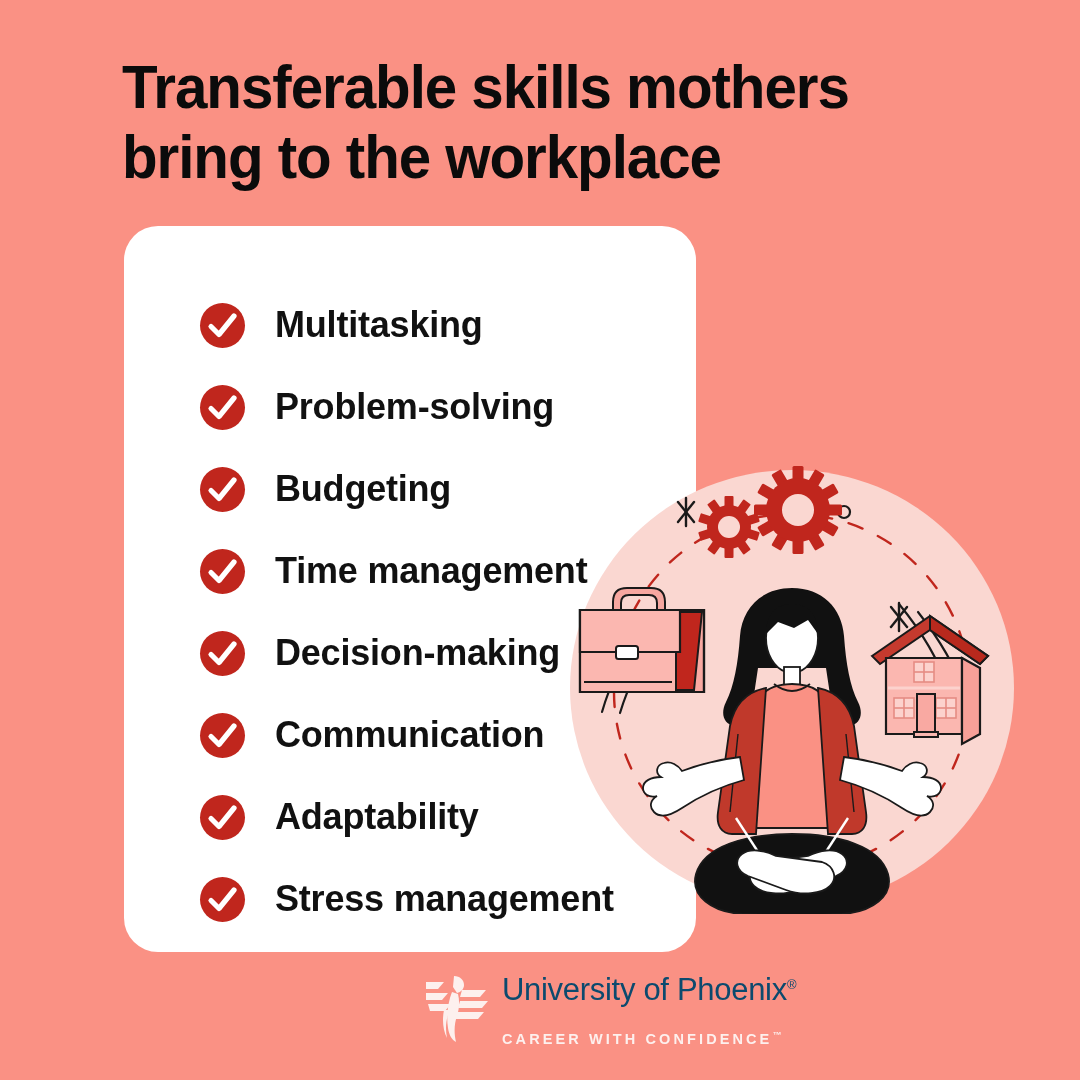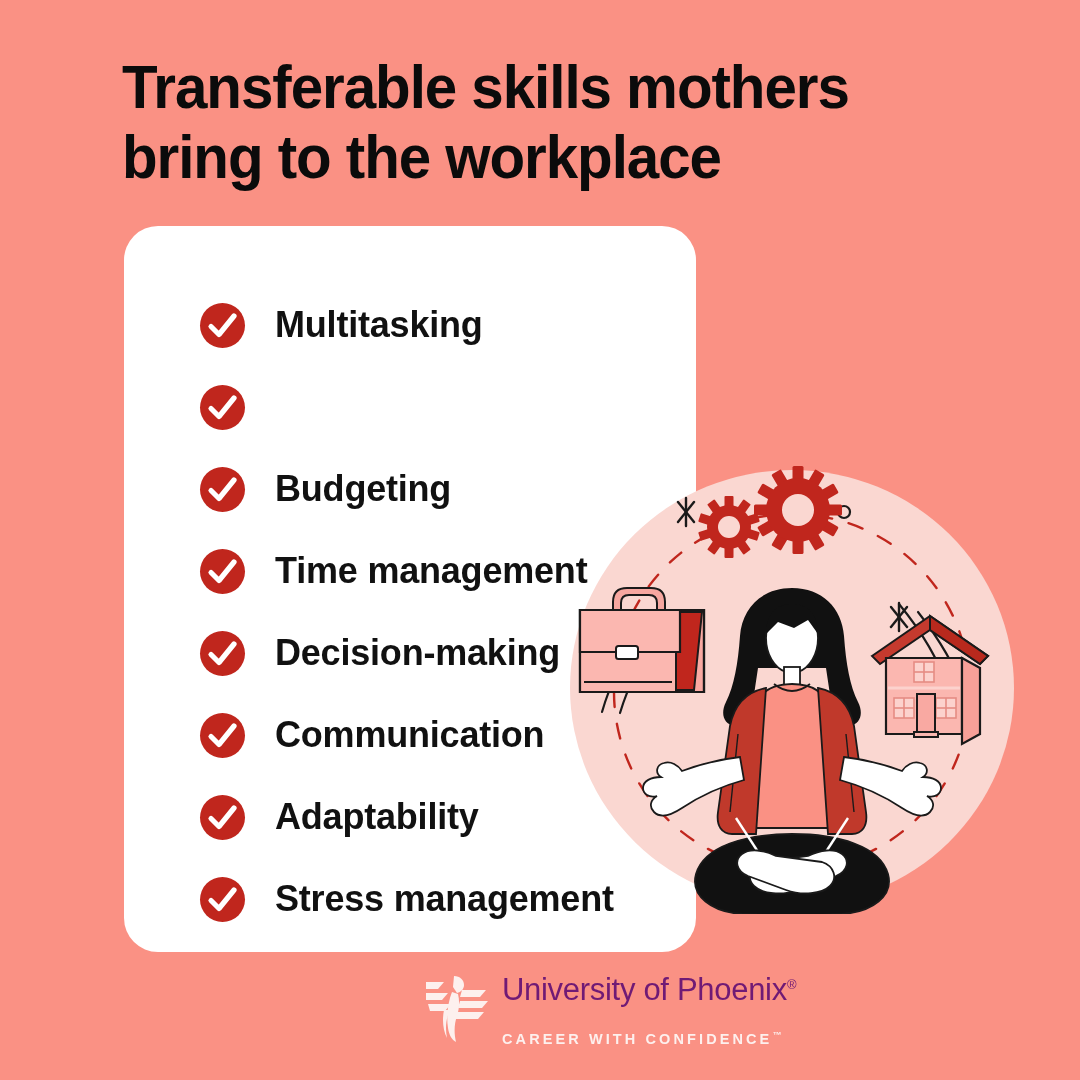--- a/index.html
+++ b/index.html
@@ -59,21 +59,21 @@
   .illo svg{display:block;}
 
   
   .logo{
     position:absolute;left:424px;top:972px;
     display:flex;align-items:center;z-index:5;
   }
   .logo-mark{flex:0 0 auto;margin-right:12px;}
   .logo-text{display:flex;flex-direction:column;justify-content:center;}
   .logo-name{
-    font-size:31px;font-weight:400;color:#701a75;
+    font-size:31px;font-weight:400;color:#0c4a6e;
     letter-spacing:-.3px;line-height:1;
     font-family:"Liberation Sans",sans-serif;
   }
   .logo-name .reg{font-size:13px;vertical-align:super;}
   .logo-tag{
     font-size:14.5px;font-weight:700;color:#fdf0ee;
     letter-spacing:3.1px;line-height:1;margin-top:26px;
     font-family:"Liberation Sans",sans-serif;
   }
   .logo-tag .tm{font-size:9px;vertical-align:super;letter-spacing:0;}
@@ -318,20 +318,21 @@
       </span>
       <span class="item-label">Multitasking</span>
     </div>
 
     <div class="item">
       <span class="badge">
         <svg width="45" height="45" viewBox="0 0 45 45" xmlns="http://www.w3.org/2000/svg">
           <path d="M11 23.5 L19 31.5 L34 13" fill="none" stroke="#ffffff" stroke-width="5.2" stroke-linecap="round" stroke-linejoin="round"></path>
         </svg>
       </span>
+      <span class="item-label">Problem-solving</span>
     </div>
 
     <div class="item">
       <span class="badge">
         <svg width="45" height="45" viewBox="0 0 45 45" xmlns="http://www.w3.org/2000/svg">
           <path d="M11 23.5 L19 31.5 L34 13" fill="none" stroke="#ffffff" stroke-width="5.2" stroke-linecap="round" stroke-linejoin="round"></path>
         </svg>
       </span>
       <span class="item-label">Budgeting</span>
     </div>

